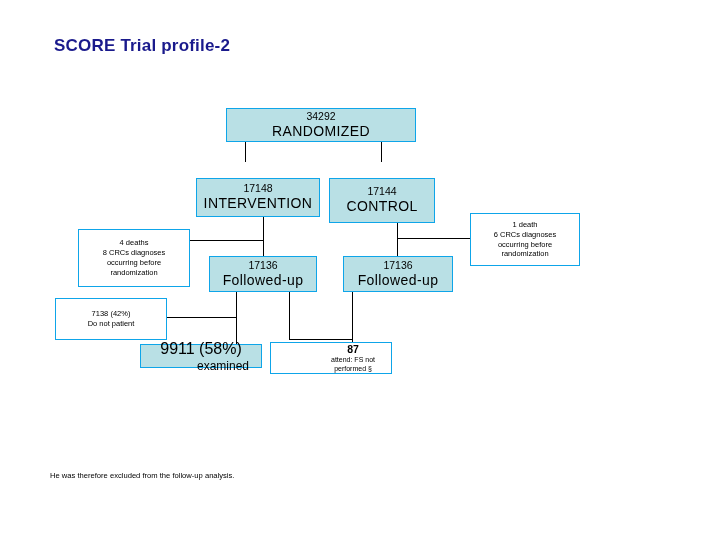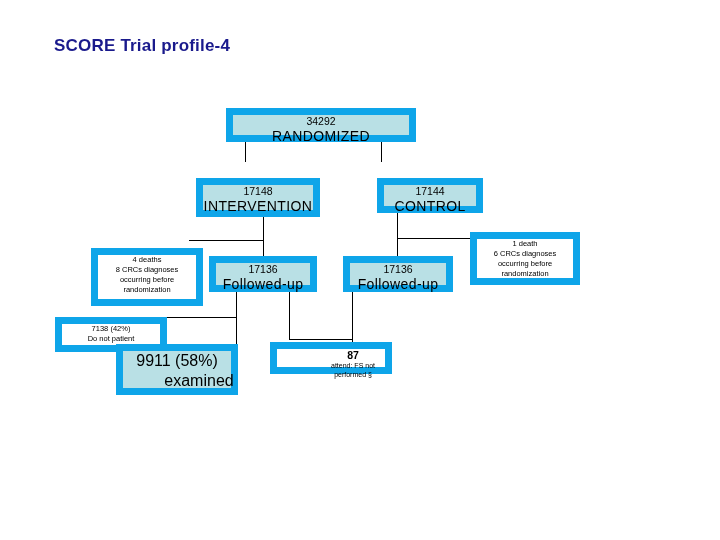--- a/index.html
+++ b/index.html
@@ -27,35 +27,35 @@
     top: 36px;
     font-size: 17px;
     font-weight: bold;
     color: #1a1a8c;
     letter-spacing: 0.2px;
     white-space: nowrap;
   }
   .node {
     position: absolute;
     box-sizing: border-box;
-    border: 7px solid #0ea5e9;
+    border: 1px solid #0ea5e9;
     display: flex;
     flex-direction: column;
     align-items: center;
-    justify-content: flex-start;
+    justify-content: center;
     text-align: center;
     line-height: 1.25;
   }
   .fill-cyan { background: #b9e0e5; }
   .fill-white { background: #ffffff; }
   .l1 { font-size: 10.5px; }
   .l2 { font-size: 14px; letter-spacing: 0.4px; }
-  .small { font-size: 7.5px; line-height: 1.32; margin-top: 19px; }
+  .small { font-size: 7.5px; line-height: 1.32; }
   .big { font-size: 16px; }
-  .mid { font-size: 16px; margin-left: 44px; }
+  .mid { font-size: 12px; margin-left: 44px; }
   .tiny { font-size: 7px; }
 
   .connector {
     position: absolute;
     background: #000000;
   }
   .v { width: 1px; }
   .h { height: 1px; }
 
   .footnote {
@@ -66,21 +66,21 @@
     font-size: 7.6px;
     line-height: 1.55;
     color: #000000;
   }
 </style>
 </head>
 <body>
 
 <div id="canvas">
 
-  <div class="title">SCORE Trial profile-4</div>
+  <div class="title">SCORE Trial profile-2</div>
 
   <div class="connector v" style="left:245px; top:141px; height:21px;"></div>
   <div class="connector v" style="left:381px; top:141px; height:21px;"></div>
 
   <div class="connector v" style="left:263px; top:216px; height:40px;"></div>
 
   <div class="connector h" style="left:189px; top:240px; width:75px;"></div>
 
   <div class="connector v" style="left:397px; top:212px; height:44px;"></div>
 
@@ -98,26 +98,26 @@
   <div class="node fill-cyan" style="left:226px; top:108px; width:190px; height:34px;">
     <div class="l1">34292</div>
     <div class="l2">RANDOMIZED</div>
   </div>
 
   <div class="node fill-cyan" style="left:196px; top:178px; width:124px; height:39px;">
     <div class="l1">17148</div>
     <div class="l2">INTERVENTION</div>
   </div>
 
-  <div class="node fill-cyan" style="left:329px; top:178px; width:106px; height:35px;margin-left:48px;">
+  <div class="node fill-cyan" style="left:329px; top:178px; width:106px; height:45px;">
     <div class="l1">17144</div>
     <div class="l2">CONTROL</div>
   </div>
 
-  <div class="node fill-white small" style="left:91px; top:229px; width:112px; height:58px;">
+  <div class="node fill-white small" style="left:78px; top:229px; width:112px; height:58px;">
     <div>4 deaths</div>
     <div>8 CRCs diagnoses</div>
     <div>occurring before</div>
     <div>randomization</div>
   </div>
 
   <div class="node fill-white small" style="left:470px; top:213px; width:110px; height:53px;">
     <div>1 death</div>
     <div>6 CRCs diagnoses</div>
     <div>occurring before</div>
@@ -127,31 +127,32 @@
   <div class="node fill-cyan" style="left:209px; top:256px; width:108px; height:36px;">
     <div class="l1">17136</div>
     <div class="l2">Followed-up</div>
   </div>
 
   <div class="node fill-cyan" style="left:343px; top:256px; width:110px; height:36px;">
     <div class="l1">17136</div>
     <div class="l2">Followed-up</div>
   </div>
 
-  <div class="node fill-white small" style="left:55px; top:298px; width:112px; height:35px;">
+  <div class="node fill-white small" style="left:55px; top:298px; width:112px; height:42px;">
     <div>7138 (42%)</div>
     <div>Do not patient</div>
   </div>
 
-  <div class="node fill-cyan" style="left:116px; top:344px; width:122px; height:51px;">
+  <div class="node fill-cyan" style="left:140px; top:344px; width:122px; height:24px;">
     <div class="big">9911 (58%)</div>
     <div class="mid">examined</div>
   </div>
 
   <div class="node fill-white" style="left:270px; top:342px; width:122px; height:32px;padding-left:44px;">
     <div class="l1" style="font-weight:bold;">87</div>
     <div class="tiny">attend: FS not performed §</div>
   </div>
 
   <div class="footnote">
+    <div>He was therefore excluded from the follow-up analysis.</div>
   </div>
 
 </div>
 
 </body></html>

